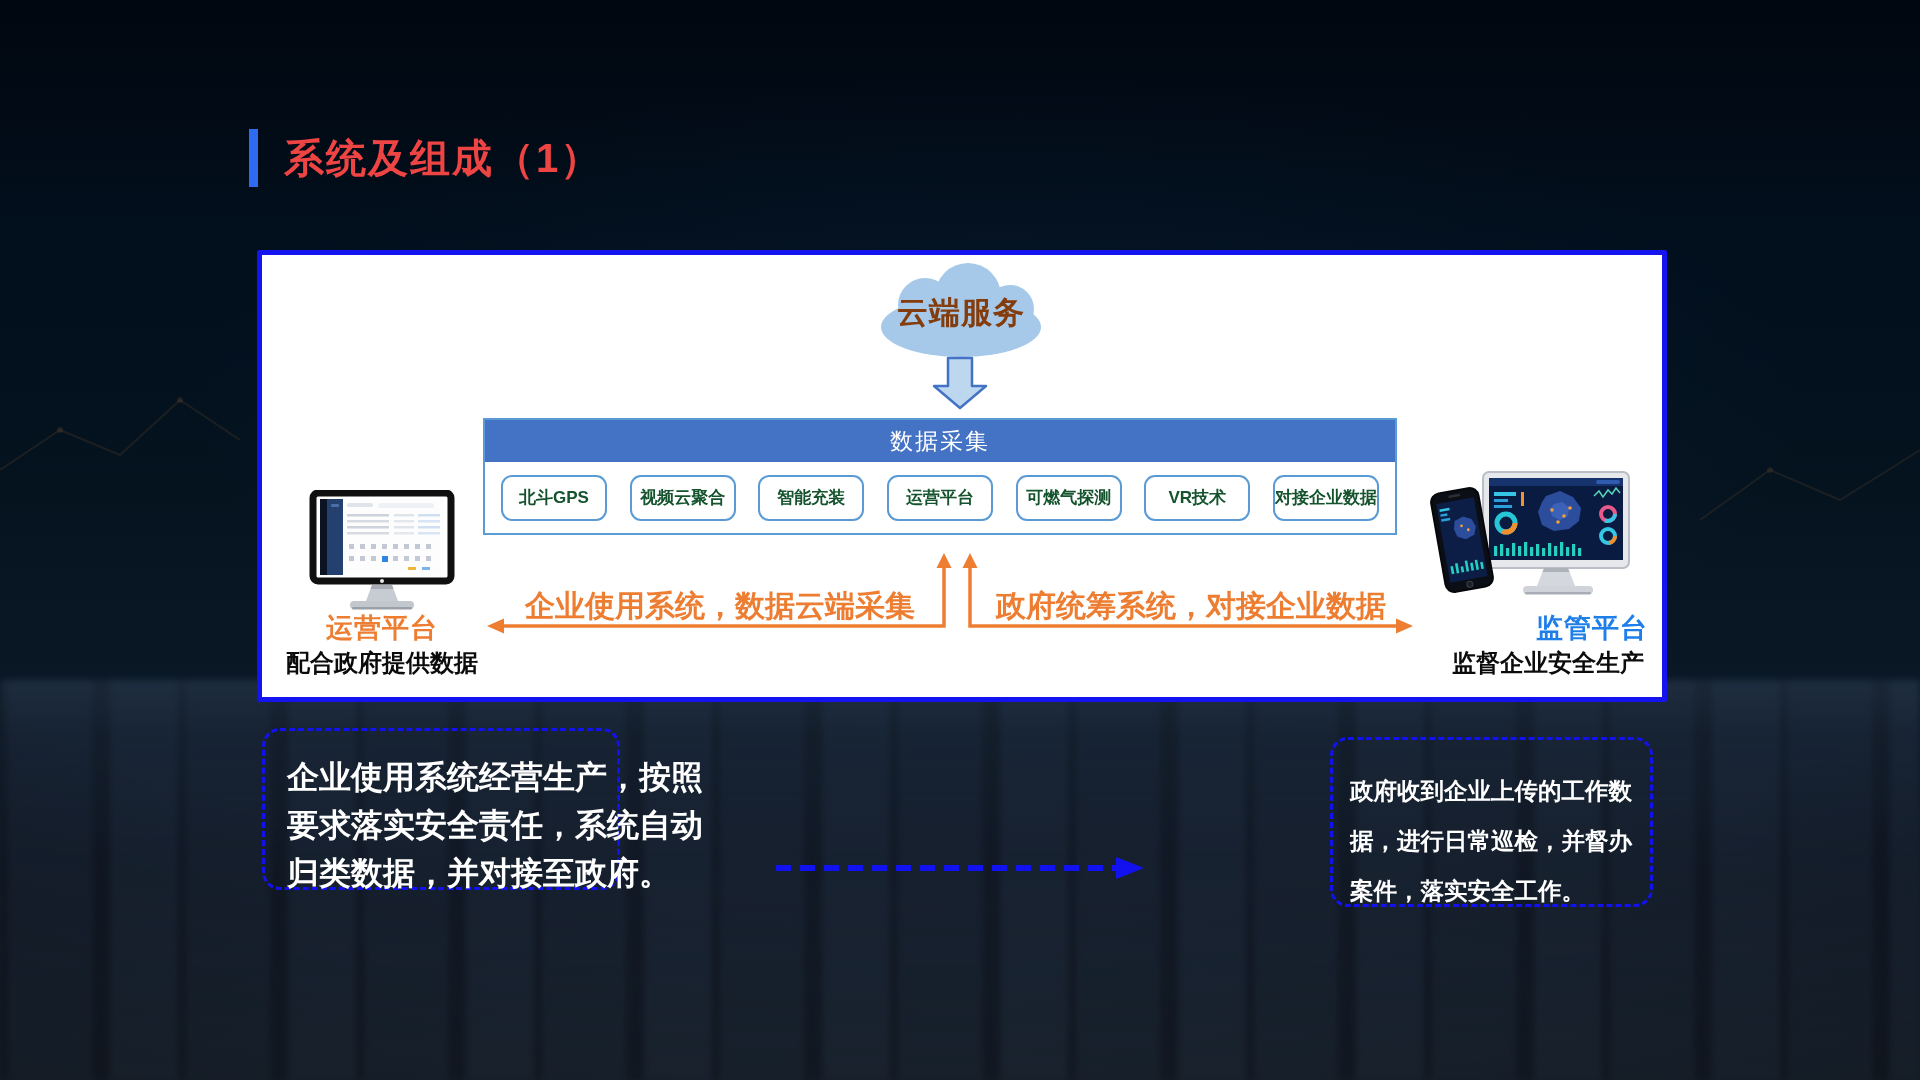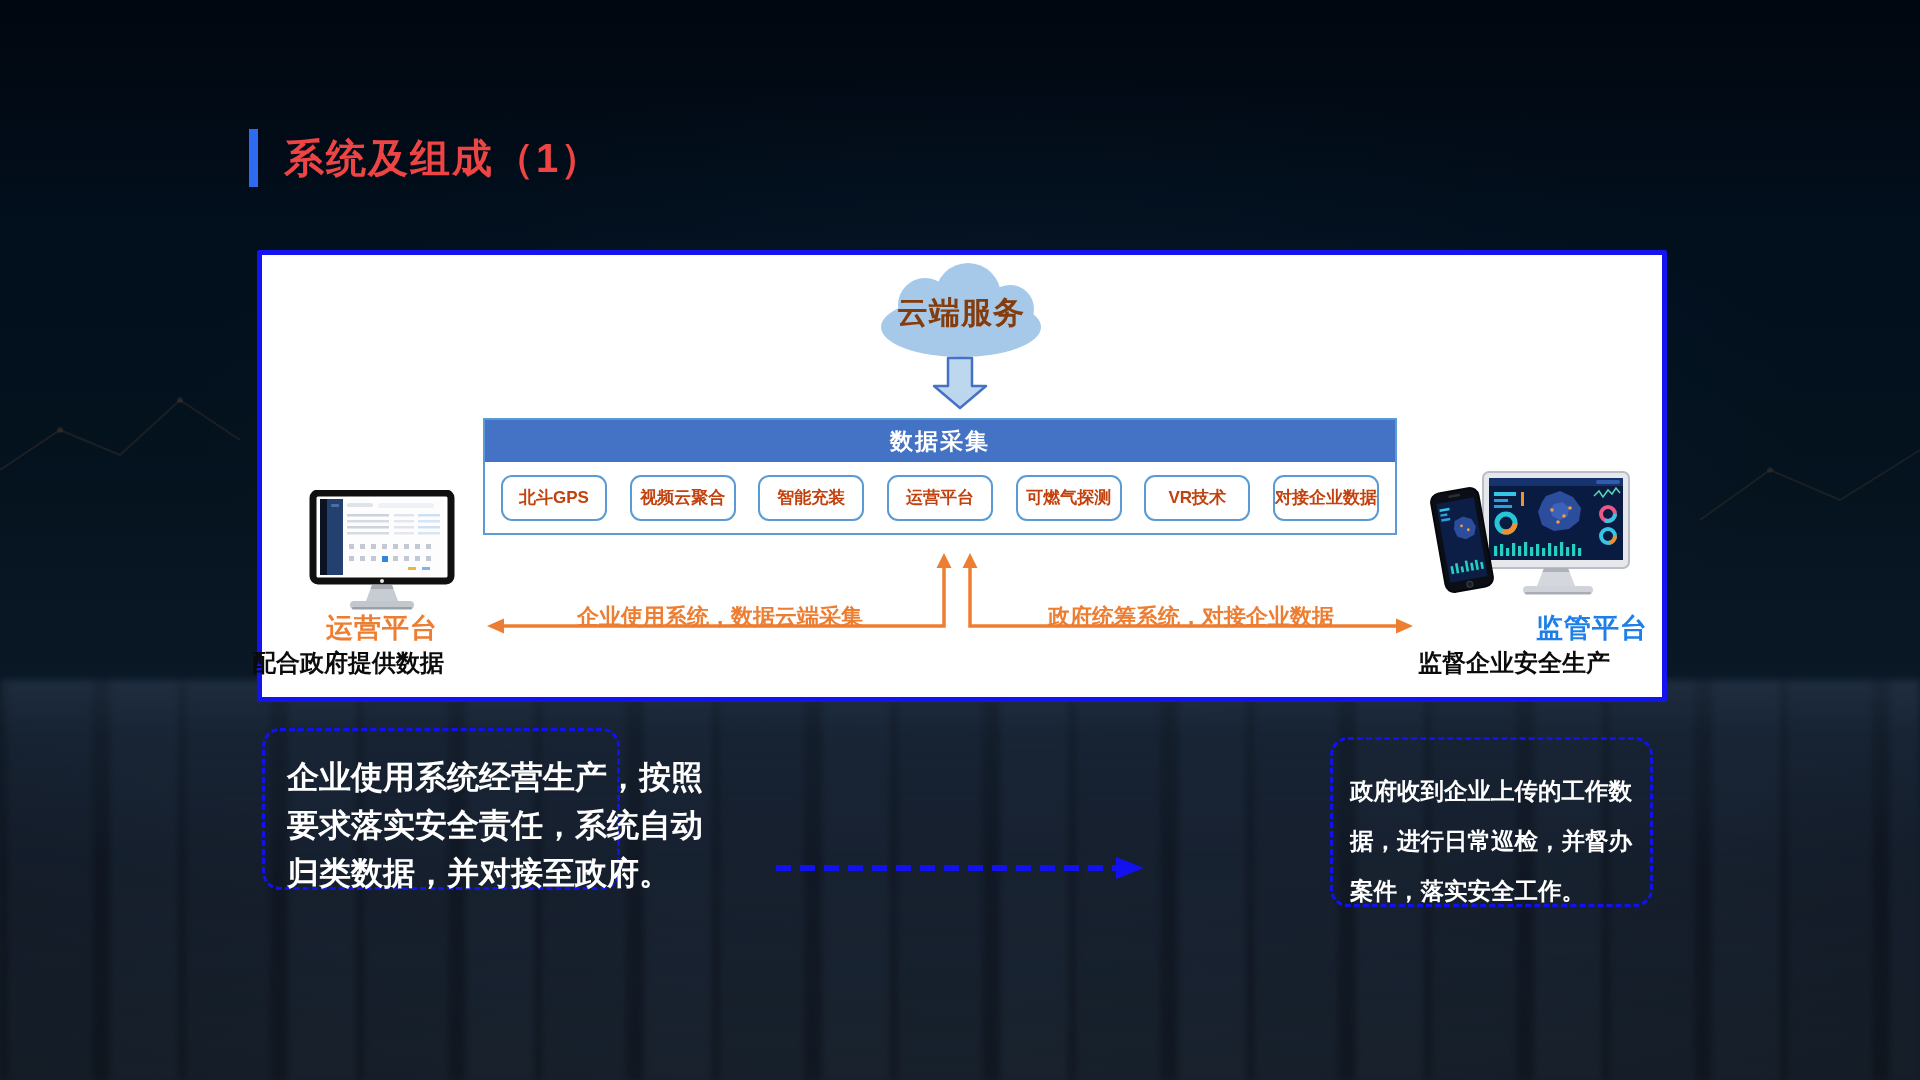--- a/index.html
+++ b/index.html
@@ -37,42 +37,42 @@
     background:#fff;border:5px solid var(--panel-border);border-radius:2px;}
 
   
   .cloud-svg{position:absolute;left:875px;top:263px;width:172px;height:96px;}
   .cloud-label{position:absolute;left:875px;top:292px;width:172px;text-align:center;
     font-size:31px;font-weight:800;color:var(--cloud-text);letter-spacing:1px;}
   .down-arrow-svg{position:absolute;left:930px;top:356px;width:60px;height:56px;}
 
   
   .collect{position:absolute;left:483px;top:418px;width:914px;border:2px solid var(--module-border);background:#fff;}
-  .collect-header{height:42px;background:var(--header-bar);color:#fff;font-size:23px;font-weight:700;
+  .collect-header{height:42px;background:var(--header-bar);color:#fff;font-size:23px;font-weight:400;
     display:flex;align-items:center;justify-content:center;letter-spacing:2px;}
   .collect-body{height:71px;display:flex;align-items:center;justify-content:space-between;padding:0 16px;}
   .module{width:106px;height:46px;border:2px solid var(--module-border);border-radius:11px;background:#fff;
-    display:flex;align-items:center;justify-content:center;font-size:17px;font-weight:700;color:#c2410c;white-space:nowrap;}
+    display:flex;align-items:center;justify-content:center;font-size:17px;font-weight:700;color:#14532d;white-space:nowrap;}
 
   
   .orange-arrows{position:absolute;left:480px;top:548px;width:940px;height:90px;}
   .orange-arrows path{stroke:var(--orange);stroke-width:3.5;fill:none;}
   .orange-arrows polygon{fill:var(--orange);}
   .flow-label{position:absolute;top:586px;width:460px;text-align:center;
-    font-size:22px;font-weight:700;color:var(--orange);white-space:nowrap;margin-top:16px;}
+    font-size:30px;font-weight:700;color:var(--orange);white-space:nowrap;}
   .flow-left{left:490px;}
   .flow-right{left:961px;}
 
   
   .device-left-svg{position:absolute;left:308px;top:490px;width:148px;height:124px;}
   .device-right-svg{position:absolute;left:1428px;top:468px;width:205px;height:144px;}
   .plat-name{position:absolute;top:610px;width:200px;text-align:center;font-size:27px;font-weight:800;letter-spacing:1px;}
   .plat-name.left{left:282px;color:var(--platform-left);}
   .plat-name.right{left:1448px;color:var(--platform-right);text-align:right;}
-  .plat-cap{position:absolute;top:647px;width:260px;text-align:left;font-size:24px;font-weight:800;color:#0b0b0b;white-space:nowrap;}
+  .plat-cap{position:absolute;top:647px;width:260px;text-align:center;font-size:24px;font-weight:800;color:#0b0b0b;white-space:nowrap;}
   .plat-cap.left{left:252px;}
   .plat-cap.right{left:1418px;}
 
   
   .note{position:absolute;border:3px dashed var(--note-border);border-radius:18px;color:#fff;font-weight:700;}
   .note-left{left:262px;top:728px;width:358px;height:162px;padding:22px 0 0 22px;}
   .note-right{left:1330px;top:737px;width:323px;height:170px;padding:26px 0 0 17px;}
   .note-left .note-line{font-size:32px;line-height:48px;white-space:nowrap;}
   .note-right .note-line{font-size:23.5px;line-height:50px;white-space:nowrap;}
 

